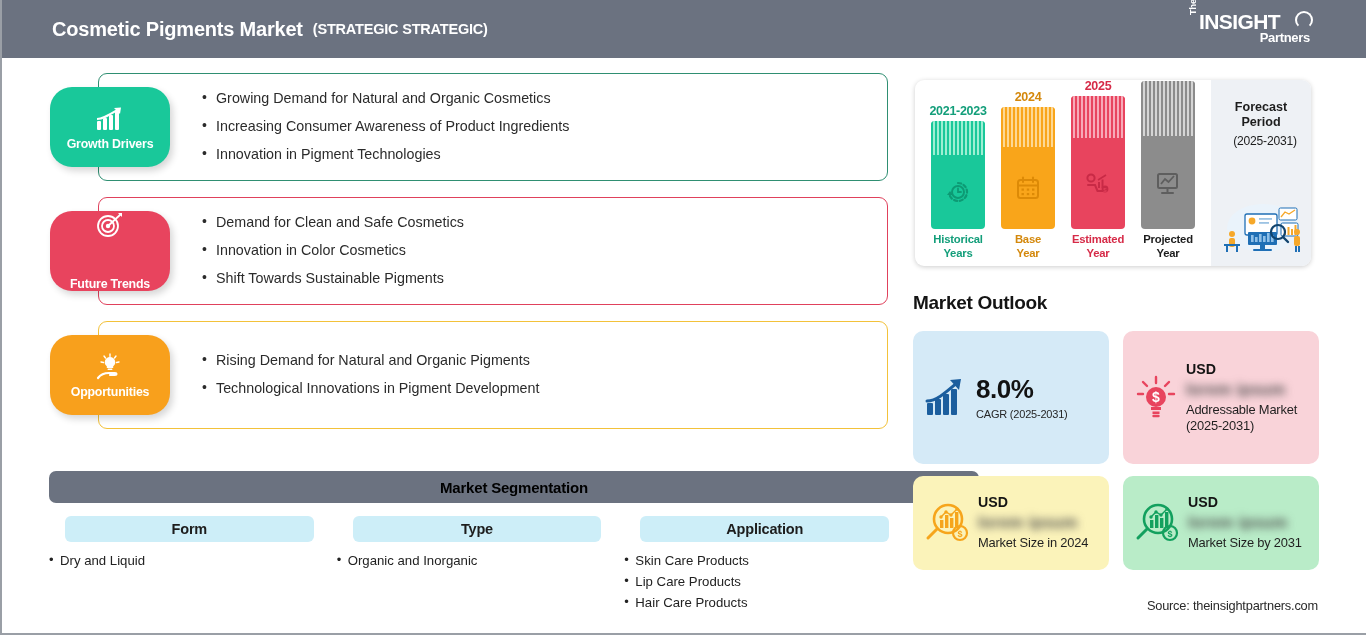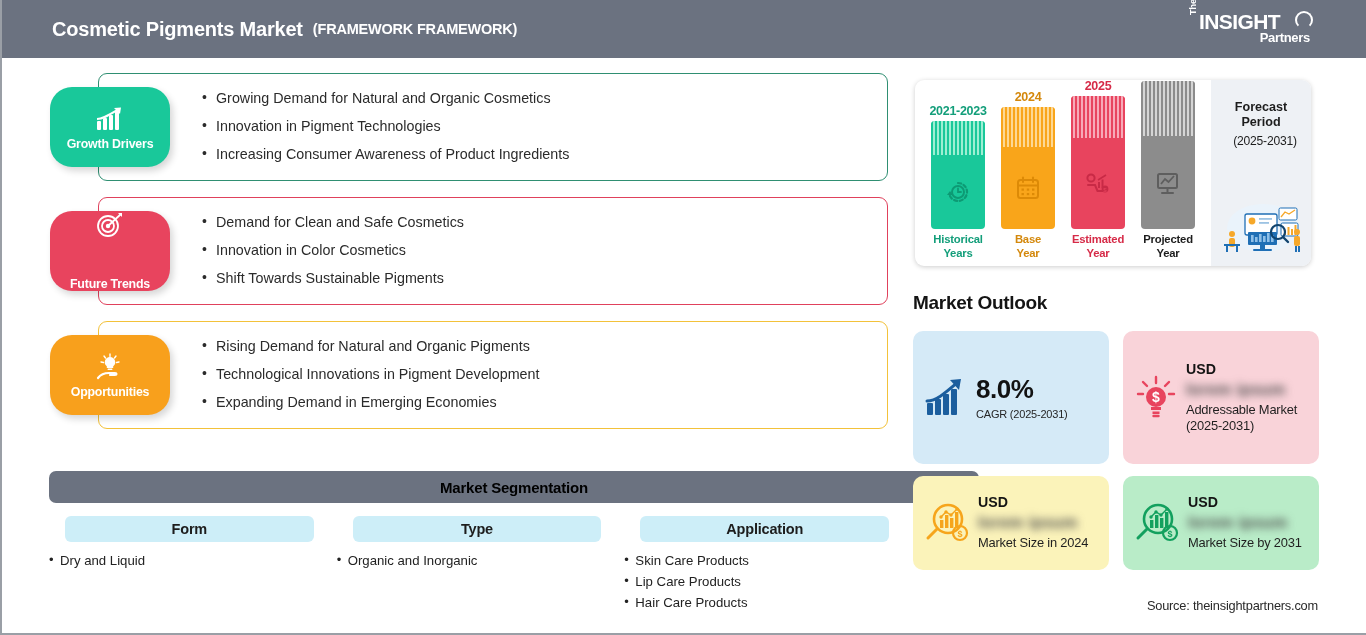--- a/index.html
+++ b/index.html
@@ -365,21 +365,21 @@
     letter-spacing: -0.2px;
   }
 </style>
 </head>
 <body>
 
 <div id="page">
 
   <div class="header">
     <span class="header-title">Cosmetic Pigments Market</span>
-    <span class="header-sub">(FRAMEWORK FRAMEWORK)</span>
+    <span class="header-sub">(STRATEGIC STRATEGIC)</span>
     <div class="logo">
       <span class="logo-the">The</span>
       <span class="logo-insight">INSIGHT</span>
       <span class="logo-ring"></span>
       <span class="logo-partners">Partners</span>
     </div>
   </div>
 
   <div class="left-col">
 
@@ -393,22 +393,22 @@
             <rect x="14" y="9" width="4" height="15" fill="#fff" rx="1"></rect>
             <rect x="20" y="5" width="4" height="19" fill="#fff" rx="1"></rect>
             <path d="M2 13 C8 13 14 9 24 3" stroke="#fff" stroke-width="2" fill="none"></path>
             <path d="M19 2 L26 1.5 L25 8 Z" fill="#fff"></path>
           </svg>
         </span>
         <span class="badge-label">Growth Drivers</span>
       </div>
       <div class="bullets">
         <div class="bullet">Growing Demand for Natural and Organic Cosmetics</div>
+        <div class="bullet">Increasing Consumer Awareness of Product Ingredients</div>
         <div class="bullet">Innovation in Pigment Technologies</div>
-        <div class="bullet">Increasing Consumer Awareness of Product Ingredients</div>
       </div>
     </div>
 
     <div class="factor-row">
       <div class="factor-box red"></div>
       <div class="badge red">
         <span class="badge-icon">
           <svg width="28" height="26" viewBox="0 0 28 26">
             <circle cx="12" cy="14" r="10" fill="none" stroke="#fff" stroke-width="1.8"></circle>
             <circle cx="12" cy="14" r="6" fill="none" stroke="#fff" stroke-width="1.8"></circle>
@@ -441,21 +441,20 @@
             <path d="M15 4 a5.2 5.2 0 0 1 3.2 9.3 v1.6 h-6.4 v-1.6 A5.2 5.2 0 0 1 15 4Z" fill="#fff"></path>
             <rect x="12.6" y="15.6" width="4.8" height="1.5" fill="#fff" rx="0.7"></rect>
             <path d="M3 25 c3-4 7-5 11-5 h6 c2 0 2 2 0 2 h-5" fill="none" stroke="#fff" stroke-width="2.2" stroke-linecap="round"></path>
           </svg>
         </span>
         <span class="badge-label">Opportunities</span>
       </div>
       <div class="bullets">
         <div class="bullet">Rising Demand for Natural and Organic Pigments</div>
         <div class="bullet">Technological Innovations in Pigment Development</div>
-        <div class="bullet">Expanding Demand in Emerging Economies</div>
       </div>
     </div>
   </div>
 
   <div class="seg-wrap">
     <div class="seg-header">Market Segmentation</div>
     <div class="seg-cols">
 
       <div class="seg-col">
         <div class="seg-col-head">Form</div>

